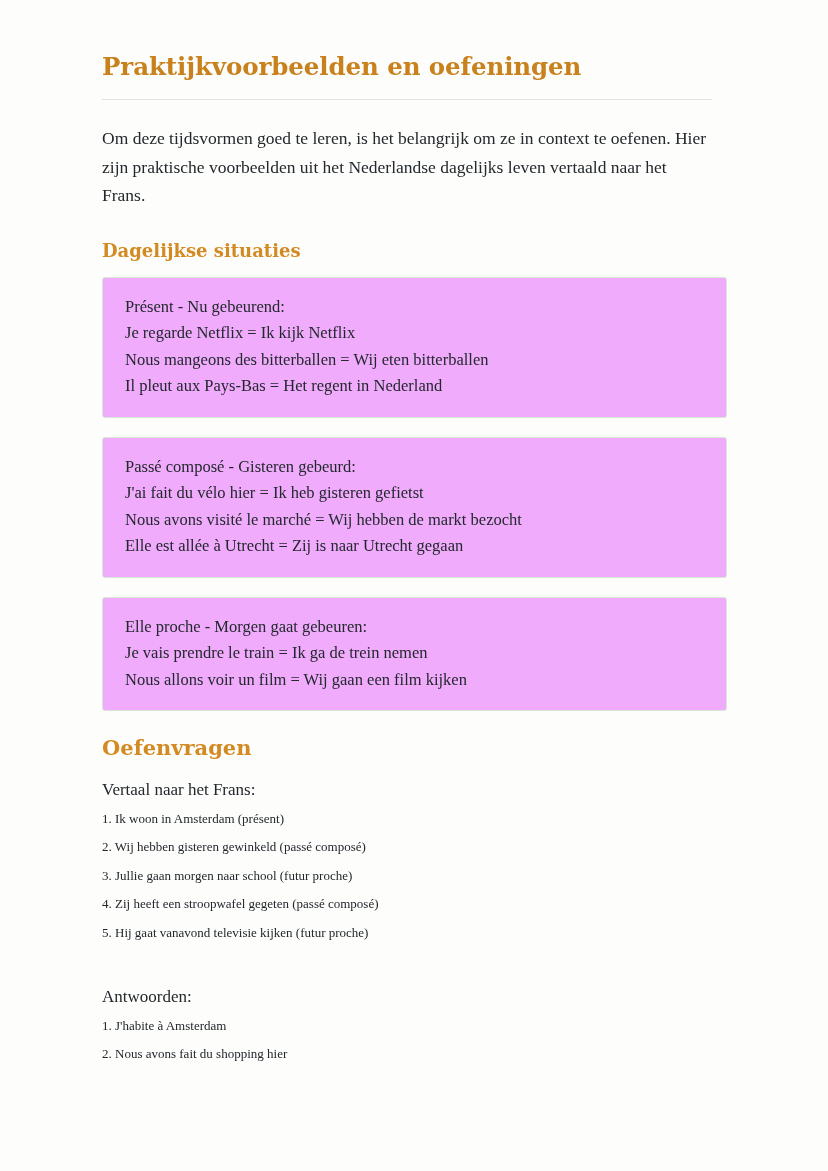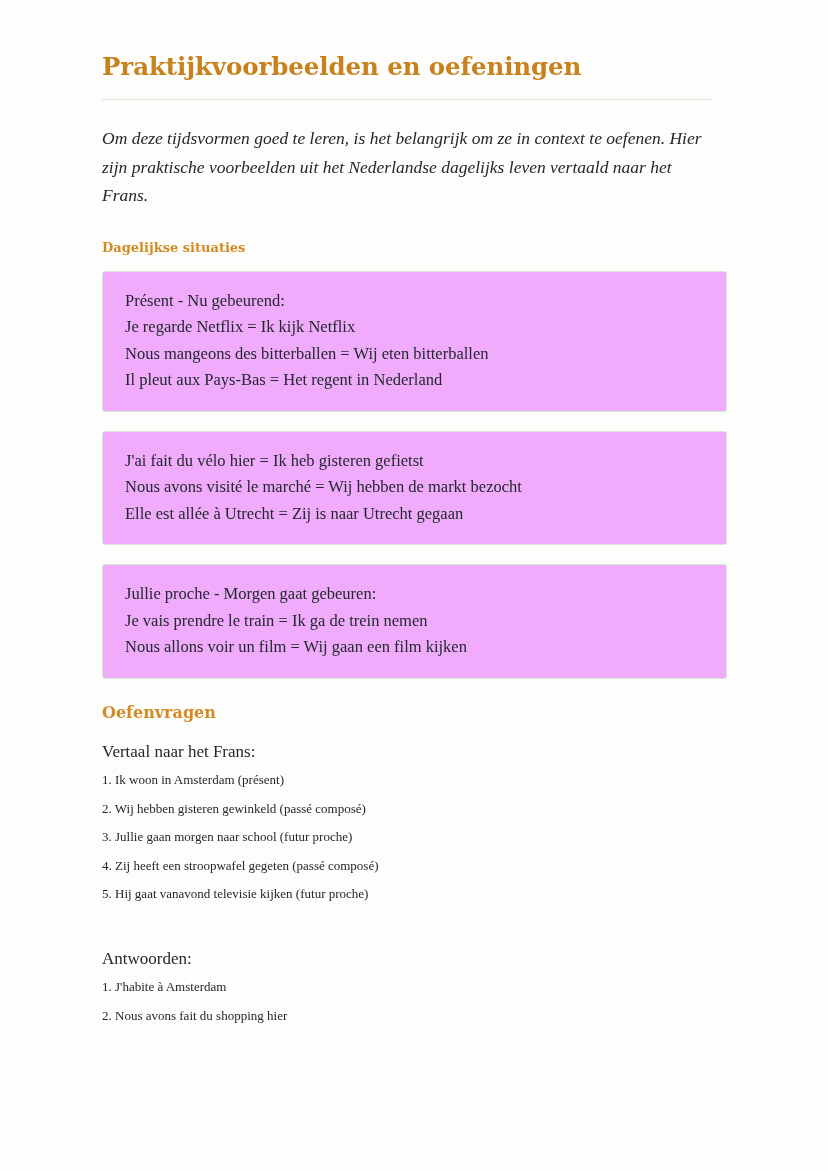--- a/index.html
+++ b/index.html
@@ -35,25 +35,24 @@
     border-top: 1px solid #e2e2dd;
     margin: 0 0 24px 0;
     padding: 0;
   }
   .intro {
     font-size: 17.5px;
     line-height: 28.5px;
     color: #23282d;
     margin: 0 0 30px 0;
     max-width: 625px;
-    font-style: italic;
   }
   .section-head {
     font-family: "DejaVu Serif", serif;
-    font-size: 13px;
+    font-size: 18px;
     font-weight: bold;
     color: #d38a22;
     margin: 0 0 16px 0;
   }
   .example-box {
     box-sizing: border-box;
     border: 1px solid #d7e6d7;
     background: #f0abfc;
     border-radius: 3px;
     padding: 16px 22px 17px 22px;
@@ -61,21 +60,21 @@
     width: 625px;
   }
   .example-line {
     font-size: 16.5px;
     line-height: 26.5px;
     color: #23282d;
     white-space: nowrap;
   }
   .practice-head {
     font-family: "DejaVu Serif", serif;
-    font-size: 16px;
+    font-size: 21px;
     font-weight: bold;
     color: #d38a22;
     margin: 24px 0 16px 0;
   }
   .para {
     font-size: 17px;
     line-height: 28.5px;
     color: #23282d;
     margin: 0;
   }
@@ -106,27 +105,28 @@
   <h2 class="section-head">Dagelijkse situaties</h2>
 
   <div class="example-box">
     <div class="example-line">Présent - Nu gebeurend:</div>
     <div class="example-line">Je regarde Netflix = Ik kijk Netflix</div>
     <div class="example-line">Nous mangeons des bitterballen = Wij eten bitterballen</div>
     <div class="example-line">Il pleut aux Pays-Bas = Het regent in Nederland</div>
   </div>
 
   <div class="example-box">
+    <div class="example-line">Passé composé - Gisteren gebeurd:</div>
     <div class="example-line">J'ai fait du vélo hier = Ik heb gisteren gefietst</div>
     <div class="example-line">Nous avons visité le marché = Wij hebben de markt bezocht</div>
     <div class="example-line">Elle est allée à Utrecht = Zij is naar Utrecht gegaan</div>
   </div>
 
   <div class="example-box">
-    <div class="example-line">Jullie proche - Morgen gaat gebeuren:</div>
+    <div class="example-line">Elle proche - Morgen gaat gebeuren:</div>
     <div class="example-line">Je vais prendre le train = Ik ga de trein nemen</div>
     <div class="example-line">Nous allons voir un film = Wij gaan een film kijken</div>
   </div>
 
   <h2 class="practice-head">Oefenvragen</h2>
 
   <p class="para">Vertaal naar het Frans:</p>
 
   <ul class="q-list">
     <li>1. Ik woon in Amsterdam (présent)</li>

